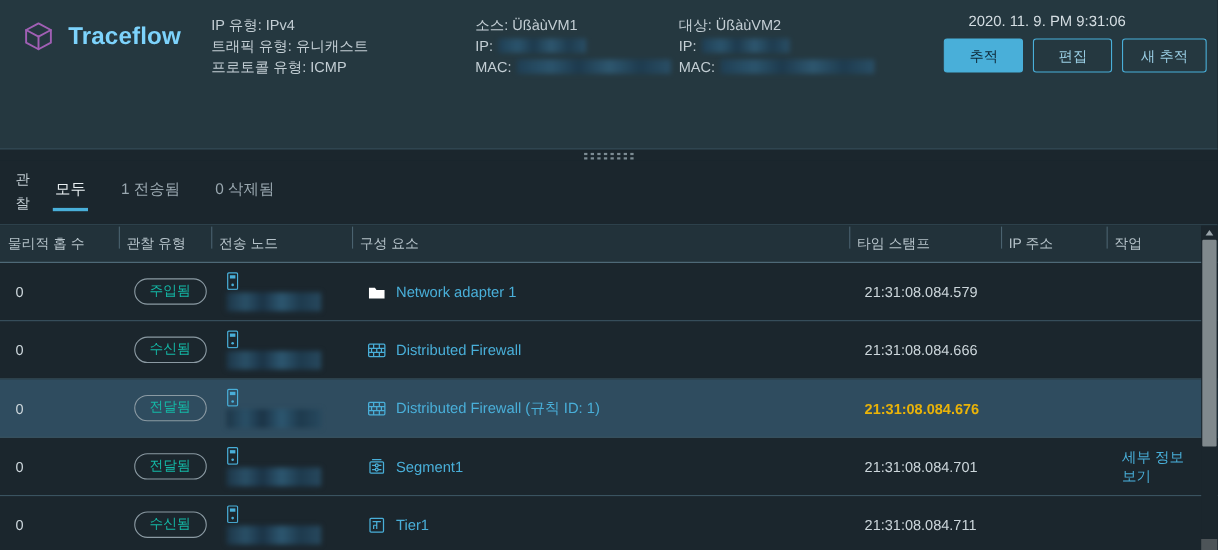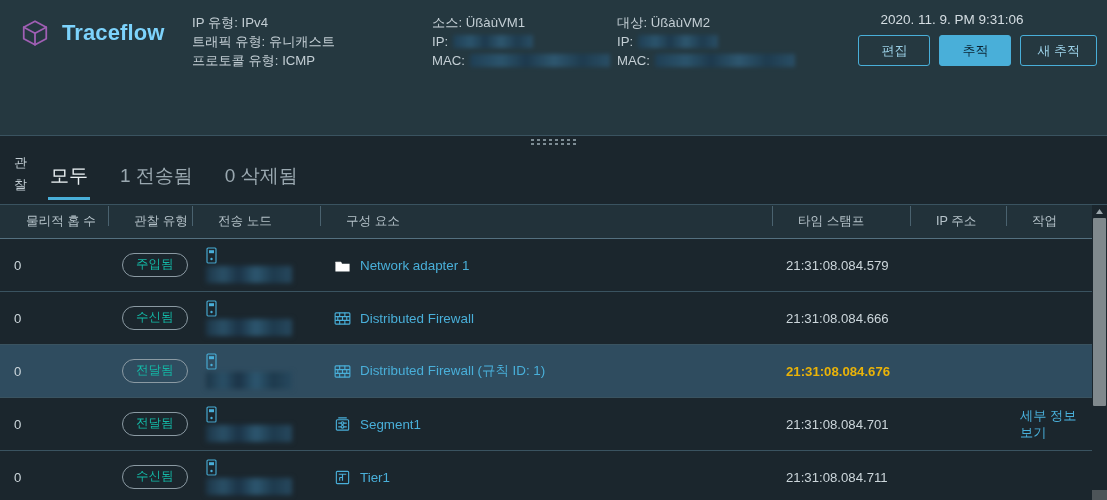--- a/index.html
+++ b/index.html
@@ -74,37 +74,37 @@
     border-bottom: 1px solid #3a5360;
     display: flex; align-items: flex-start;
   }
   .obs-label {
     width: 34px; padding: 6px 0 0 14px;
     font-size: 13px; color: #c3ced4; line-height: 22px;
   }
   .tabs { display: flex; align-items: flex-start; gap: 0; padding-top: 12px; }
   .tab {
     position: relative; padding: 5px 16px 11px 16px;
-    font-size: 19px; color: #9aa8b0; cursor: pointer; white-space: nowrap;
+    font-size: 14px; color: #9aa8b0; cursor: pointer; white-space: nowrap;
   }
   .tab.active { color: #e9eff2; }
   .tab.active::after {
     content: ""; position: absolute; left: 14px; right: 14px; bottom: 0;
     height: 3px; background: #49afd9;
   }
 
   
   .table-wrap { position: relative; height: 295px; background: #1b262d; overflow: hidden; }
 
   .thead {
     display: flex; height: 34px; align-items: center;
     background: #22323a; border-bottom: 1px solid #54707f;
     font-size: 12.6px; color: #b6c3ca;
   }
-  .thead .cell { position: relative; padding-left: 26px; }
+  .thead .cell { position: relative; padding-left: 7px; }
   .thead .cell + .cell::before {
     content: ""; position: absolute; left: 0; top: -7px; height: 20px; width: 1px; background: #4a626f;
   }
 
   .c-hop   { width: 108px; flex: none; }
   .c-type  { width: 84px;  flex: none; }
   .c-node  { width: 128px; flex: none; }
   .c-comp  { width: 452px; flex: none; }
   .c-time  { width: 138px; flex: none; }
   .c-ip    { width: 96px;  flex: none; }
@@ -215,22 +215,22 @@
     </div>
     <div class="meta-row">
       <span class="lbl">MAC:</span>
       <span class="redact mac"></span>
     </div>
   </div>
 
   <div class="stamp-area">
     <div class="stamp-date">2020. 11. 9. PM 9:31:06</div>
     <div class="btn-row">
+      <button class="btn btn-primary">추적</button>
       <button class="btn btn-ghost">편집</button>
-      <button class="btn btn-primary">추적</button>
       <button class="btn btn-ghost">새 추적</button>
     </div>
   </div>
 </div>
 
 <div class="splitter">
   <div class="grip">
     <i></i>
       <i></i>
       <i></i>

